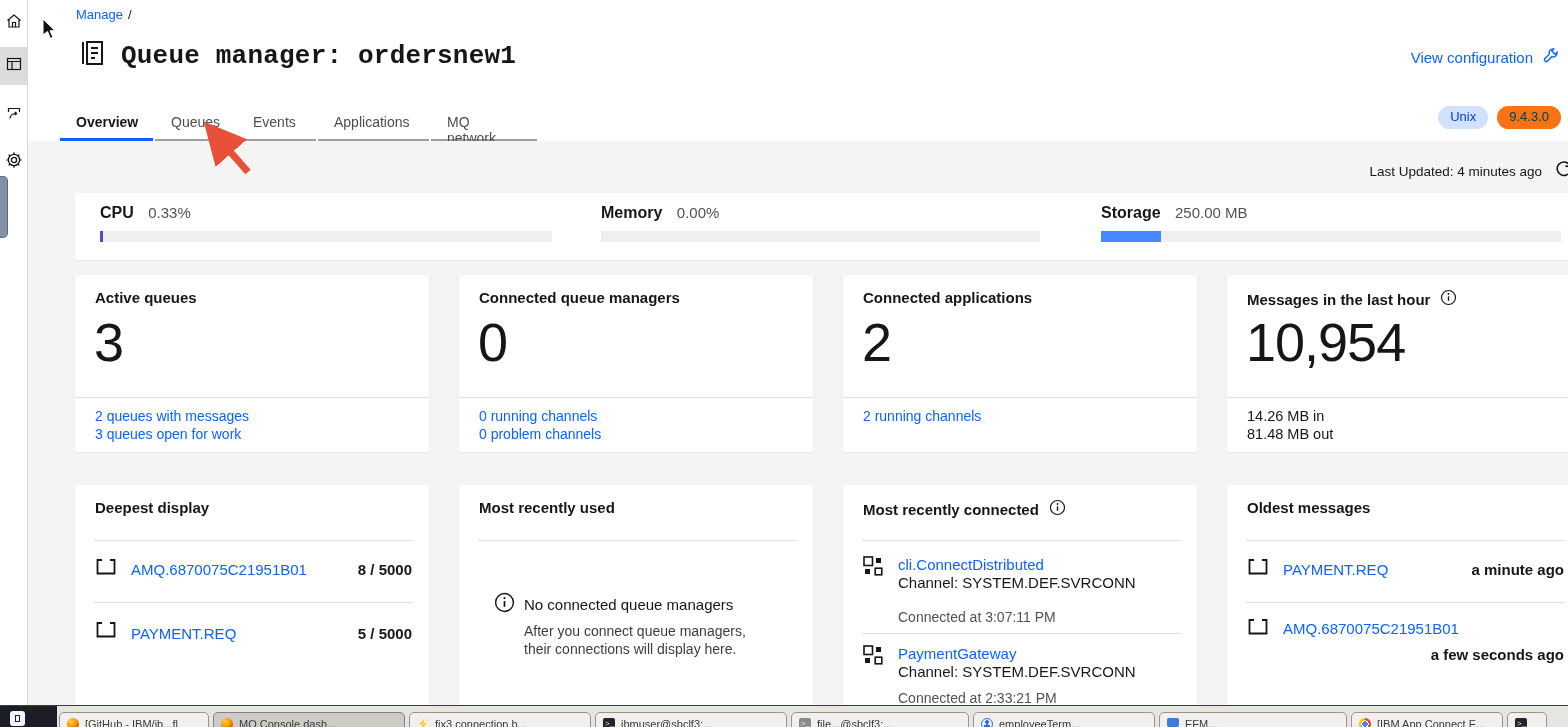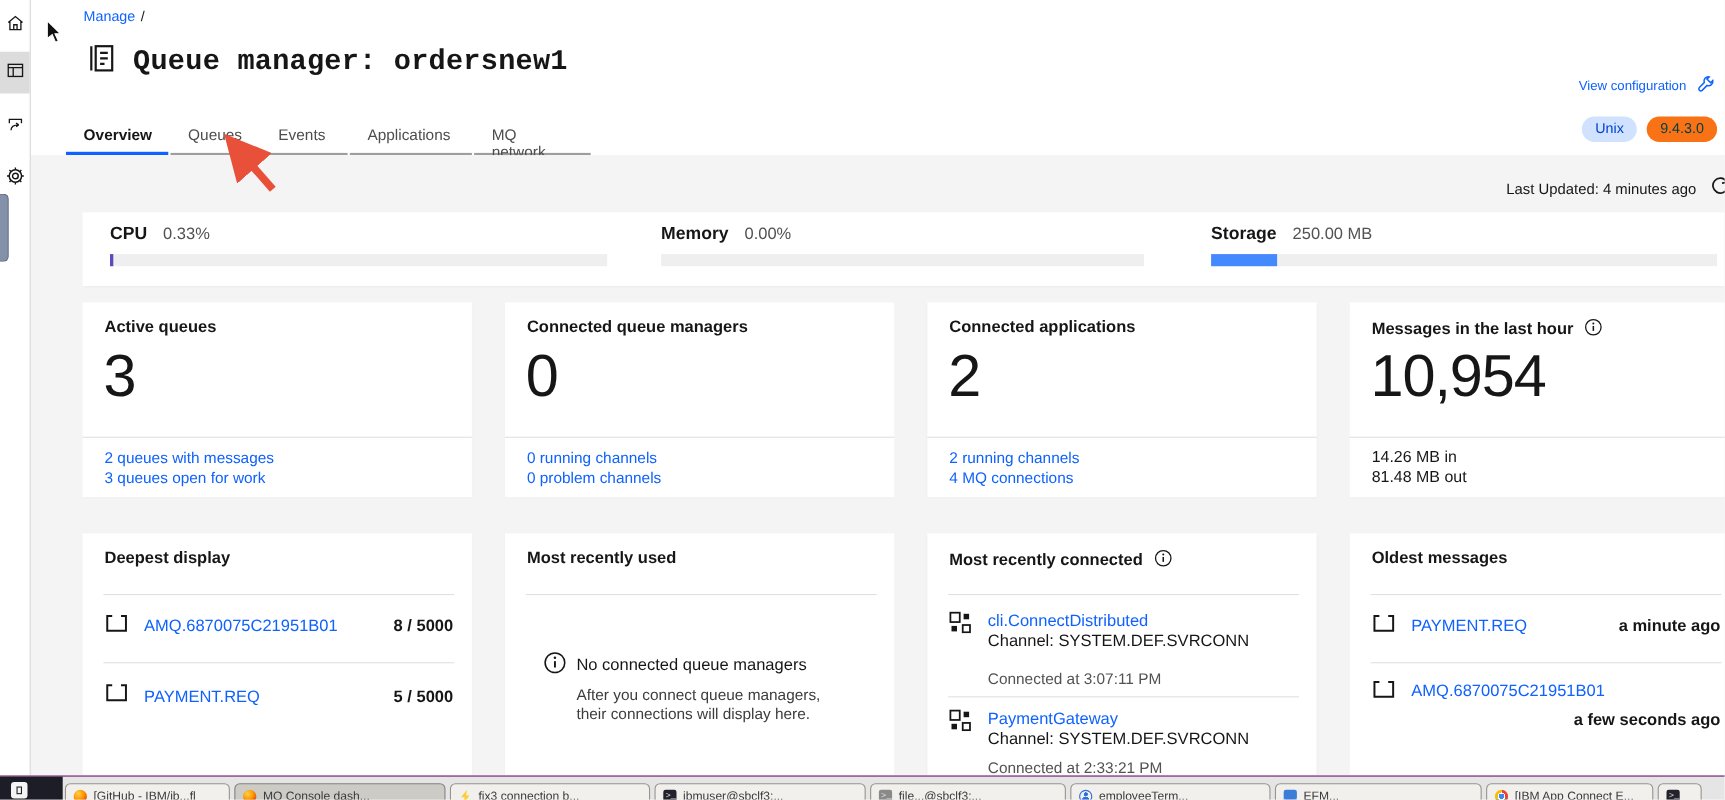--- a/index.html
+++ b/index.html
@@ -13,21 +13,21 @@
   .side-item.selected { background:#dcdcdc; }
   .side-edge-tab { position:absolute; left:0; top:176px; width:8px; height:62px; background:#8492a9; border:1px solid #5d6880; border-left:none; border-radius:0 5px 5px 0; z-index:6; }
 
   
   .hdr { position:absolute; left:28px; top:0; width:1540px; height:141px; background:#fff; }
   .breadcrumb { position:absolute; left:48px; top:7px; font-size:13px; display:flex; gap:5px; }
   .breadcrumb .bc-link { color:#0f62fe; cursor:pointer; }
   .breadcrumb .bc-sep { color:#161616; }
   .title-row { position:absolute; left:48px; top:38px; display:flex; align-items:center; gap:15px;font-family:Liberation Mono, monospace; }
   .page-title { font-size:26px; color:#161616; letter-spacing:0.2px; }
-  .view-config { position:absolute; right:9px; top:47px; display:flex; align-items:center; gap:9px; color:#0f62fe; font-size:12px; cursor:pointer;margin-top:21px; }
+  .view-config { position:absolute; right:9px; top:47px; display:flex; align-items:center; gap:9px; color:#0f62fe; font-size:15px; cursor:pointer; }
 
   .tabs { position:absolute; left:32px; bottom:0; display:flex; }
   .tab { height:36px; padding:9px 16px 3px 16px; font-size:14px; color:#4d4d4d; border-bottom:2px solid #9e9e9e; margin-right:2px; cursor:pointer; }
   .tab.active { color:#161616; font-weight:700; border-bottom:3px solid #0f62fe; }
   .tab.w-ov{width:93px}.tab.w-qu{width:80px}.tab.w-ev{width:79px}.tab.w-ap{width:111px}.tab.w-mq{width:106px}
 
   .badges { position:absolute; right:7px; top:106px; display:flex; gap:9px; }
   .pill { padding:3px 12px 4px 12px; border-radius:12px; font-size:13px; line-height:16px; }
 
   
@@ -235,21 +235,20 @@
         <a class="clink">0 running channels</a>
         <a class="clink">0 problem channels</a>
       </div>
     </section>
 
     <section class="card row1 c3">
       <h3 class="ctitle">Connected applications</h3>
       <div class="bignum">2</div>
       <div class="cfooter">
         <a class="clink">2 running channels</a>
-        <a class="clink">4 MQ connections</a>
       </div>
     </section>
 
     <section class="card row1 c4">
       <h3 class="ctitle">
         <span>Messages in the last hour</span>
         <span>
           <svg width="17" height="17" viewBox="0 0 16 16">
               <circle cx="8" cy="8" r="6.6" fill="none" stroke="#161616" stroke-width="1.1"></circle>
               <rect x="7.35" y="6.9" width="1.3" height="4.2" fill="#161616"></rect>

